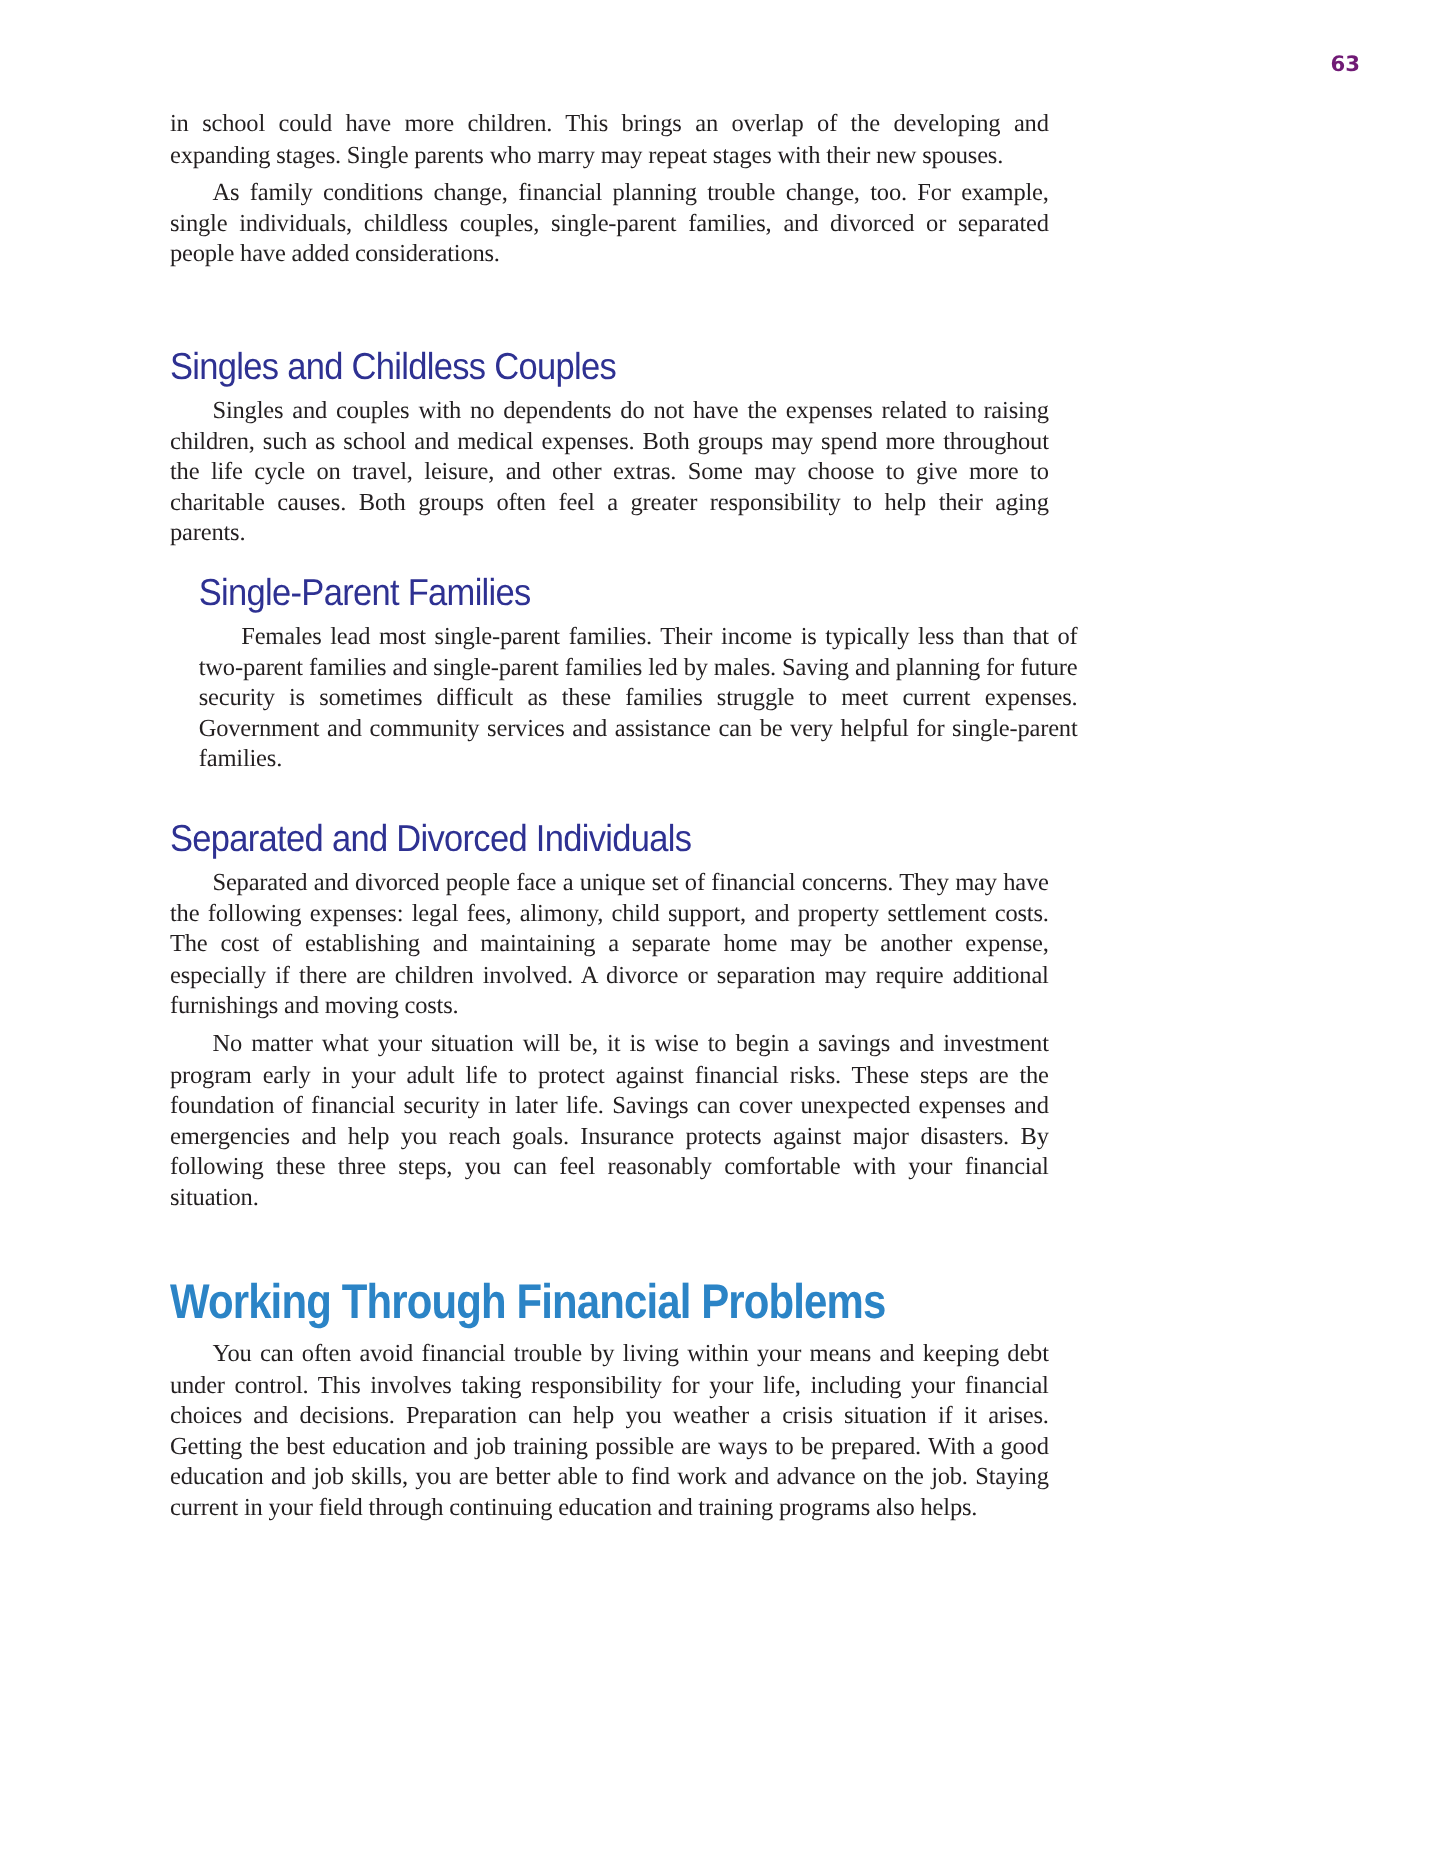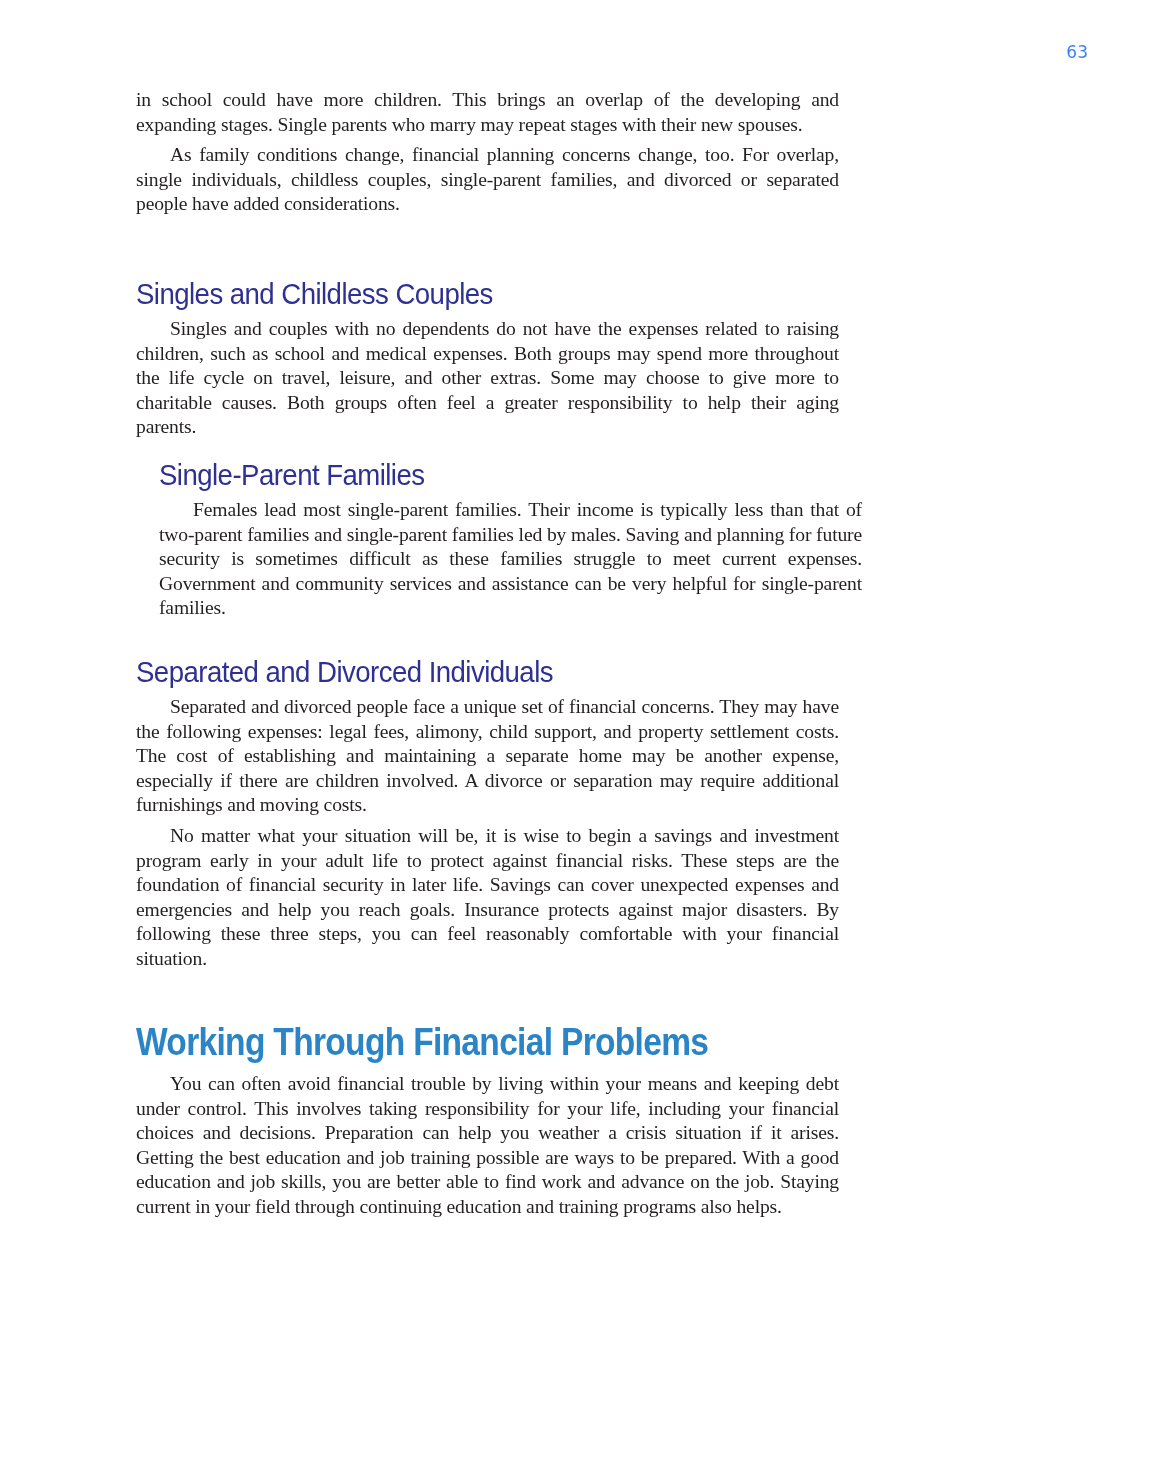--- a/index.html
+++ b/index.html
@@ -26,22 +26,22 @@
     .running-head .section-label {
       position: absolute;
       left: 0;
       top: 0;
       letter-spacing: 0.1px;
     }
     .running-head .page-number {
       position: absolute;
       right: 0;
       top: 0;
-      font-weight: normal;
-      color: #3b82f6;
+      font-weight: bold;
+      color: #701a75;
     }
     p.body {
       font-family: "Liberation Serif", "DejaVu Serif", serif;
       font-size: 19.6px;
       line-height: 24.6px;
       color: #231f20;
       text-align: justify;
       text-indent: 34px;
       margin: 0 0 6px 0;
       letter-spacing: -0.15px;
@@ -76,21 +76,21 @@
   </style>
 </head>
 <body>
 
 <header class="running-head">
   <span class="page-number">63</span>
 </header>
 
 <div class="block" style="top:88px;">
   <p class="body no-indent">in school could have more children. This brings an overlap of the developing and expanding stages. Single parents who marry may repeat stages with their new spouses.</p>
-  <p class="body">As family conditions change, financial planning concerns change, too. For overlap, single individuals, childless couples, single-parent families, and divorced or separated people have added considerations.</p>
+  <p class="body">As family conditions change, financial planning trouble change, too. For example, single individuals, childless couples, single-parent families, and divorced or separated people have added considerations.</p>
 </div>
 
 <section class="block" style="top:277px;">
   <h2 class="subhead">Singles and Childless Couples</h2>
   <div style="height:6px;"></div>
   <p class="body">Singles and couples with no dependents do not have the expenses related to raising children, such as school and medical expenses. Both groups may spend more throughout the life cycle on travel, leisure, and other extras. Some may choose to give more to charitable causes. Both groups often feel a greater responsibility to help their aging parents.</p>
 </section>
 
 <section class="block" style="top:458px;margin-left:23px;">
   <h2 class="subhead">Single-Parent Families</h2>

